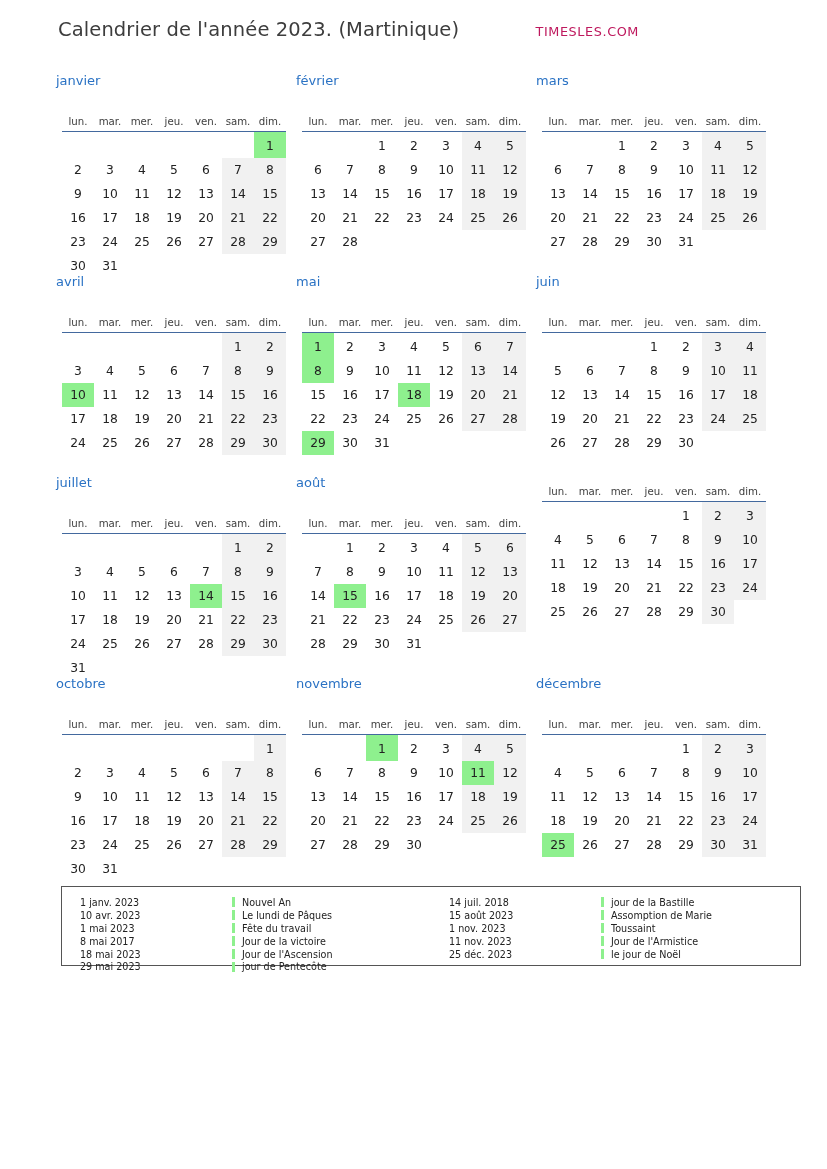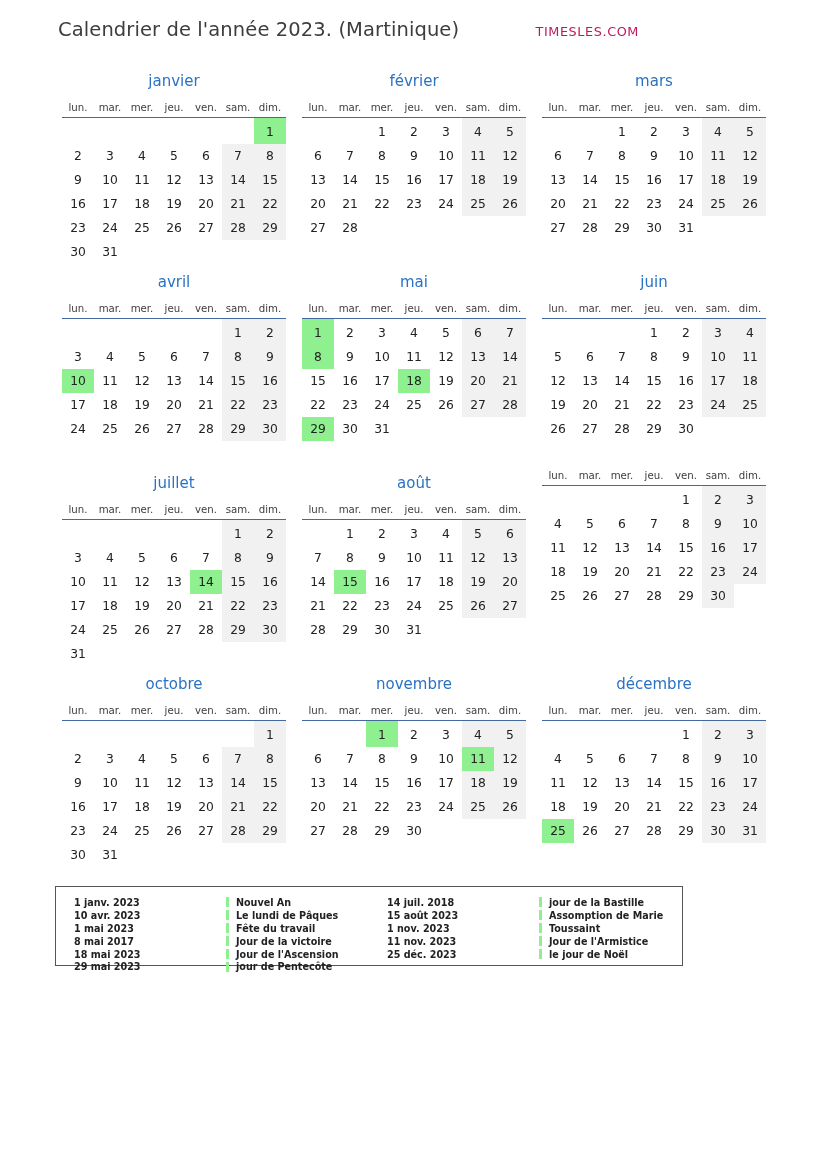--- a/index.html
+++ b/index.html
@@ -56,31 +56,30 @@
     grid-template-columns: repeat(3, 236px);
     column-gap: 4px;
     row-gap: 0px;
   }
   .month {
     width: 236px;
     height: 201px;
     position: relative;
   }
   .month-name {
-    text-align: center;
-    font-size: 15px;
+    font-size: 13px;
     color: #2a72c4;
     padding-top: 10px;
     padding-bottom: 9px;
     line-height: 1;
   }
   table.cal {
     border-collapse: collapse;
     width: 224px;
-    margin: 0 auto;
+    margin: 16px auto;
     table-layout: fixed;
   }
   table.cal th {
     font-size: 10.2px;
     font-weight: normal;
     color: #3d3d3d;
     text-align: center;
     padding: 0 0 4px 0;
     height: 15px;
     vertical-align: bottom;
@@ -105,28 +104,27 @@
   }
   td.hl {
     background: #8ef08e;
   }
   td.empty {
     background: transparent;
   }
   
   .legend {
     position: absolute;
-    left: 55px;
+    left: 61px;
     top: 886px;
-    width: 628px;
+    width: 740px;
     height: 80px;
     border: 1px solid #555555;
     box-sizing: border-box;
     background: #ffffff;
-    font-weight: bold;
   }
   .legend-inner {
     display: grid;
     grid-template-columns: 1fr 1fr;
     padding: 9px 0 0 0;
     height: 100%;
     box-sizing: border-box;
   }
   .legend-col {
     padding-left: 18px;

